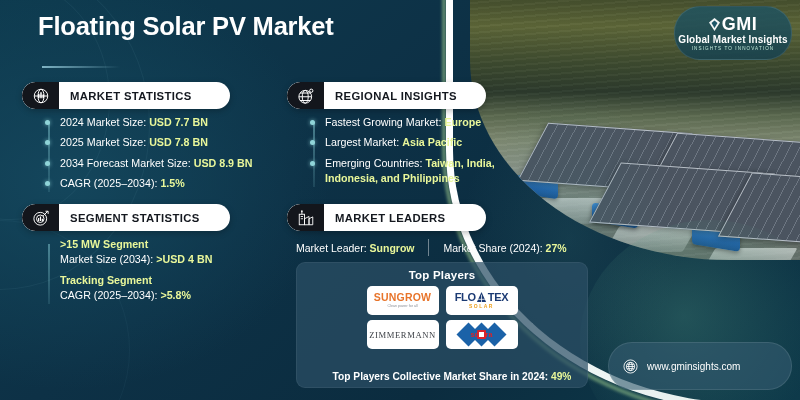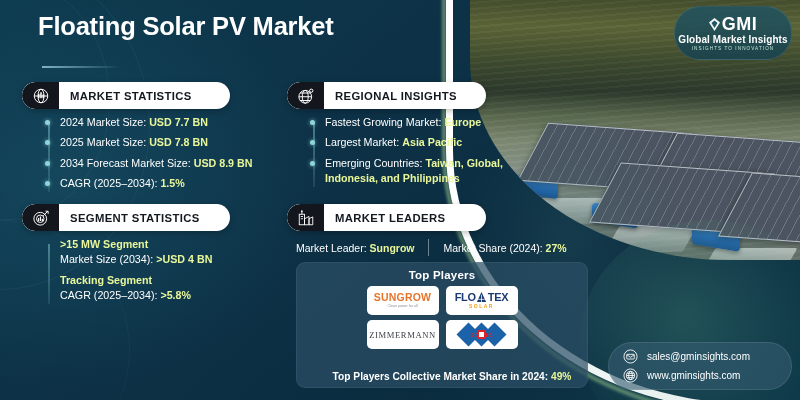--- a/index.html
+++ b/index.html
@@ -365,21 +365,21 @@
         <circle cx="19" cy="5" r="2.2"></circle>
       </svg>
     </div>
     <span class="pill-label">REGIONAL INSIGHTS</span>
   </div>
 
   <div class="bullet-list" id="list-regional">
     <div class="bullet-rail"></div>
     <div class="bl-item"><span class="dot"></span><span>Fastest Growing Market:</span> <span class="hl">Europe</span></div>
     <div class="bl-item"><span class="dot"></span><span>Largest Market:</span> <span class="hl">Asia Pacific</span></div>
-    <div class="bl-item" style="margin-bottom:2px"><span class="dot"></span><span>Emerging Countries:</span> <span class="hl">Taiwan, Global,</span></div>
+    <div class="bl-item" style="margin-bottom:2px"><span class="dot"></span><span>Emerging Countries:</span> <span class="hl">Taiwan, India,</span></div>
     <div class="bl-item"><span class="hl">Indonesia, and Philippines</span></div>
   </div>
 
   <div class="pill" id="pill-leaders">
     <div class="pill-icon">
       <svg width="18" height="18" viewBox="0 0 24 24" fill="none" stroke="#ffffff" stroke-width="1.2">
         <rect x="3" y="7" width="7" height="14"></rect>
         <path d="M10 13 L16 10 L16 21 L10 21 Z"></path>
         <path d="M16 13 L21 10.5 L21 21 L16 21 Z"></path>
         <line x1="5" y1="10" x2="8" y2="10"></line>
@@ -443,28 +443,20 @@
     <div class="players-foot">
       <span>Top Players Collective Market Share in 2024:</span>
       <span class="hl">49%</span>
     </div>
   </div>
 
   <div class="contact">
     <div class="contact-row">
       <svg class="cicon" viewBox="0 0 24 24" fill="none" stroke="#ffffff" stroke-width="1.4">
         <circle cx="12" cy="12" r="10.5"></circle>
-        <rect x="6" y="8.5" width="12" height="7.5" rx="1"></rect>
-        <path d="M6 9.2 L12 13.2 L18 9.2"></path>
-      </svg>
-      <span class="txt">sales@gminsights.com</span>
-    </div>
-    <div class="contact-row">
-      <svg class="cicon" viewBox="0 0 24 24" fill="none" stroke="#ffffff" stroke-width="1.4">
-        <circle cx="12" cy="12" r="10.5"></circle>
         <circle cx="12" cy="12" r="6.5"></circle>
         <ellipse cx="12" cy="12" rx="3" ry="6.5"></ellipse>
         <line x1="5.5" y1="12" x2="18.5" y2="12"></line>
         <line x1="6.8" y1="8.6" x2="17.2" y2="8.6"></line>
         <line x1="6.8" y1="15.4" x2="17.2" y2="15.4"></line>
       </svg>
       <span class="txt">www.gminsights.com</span>
     </div>
   </div>
 

